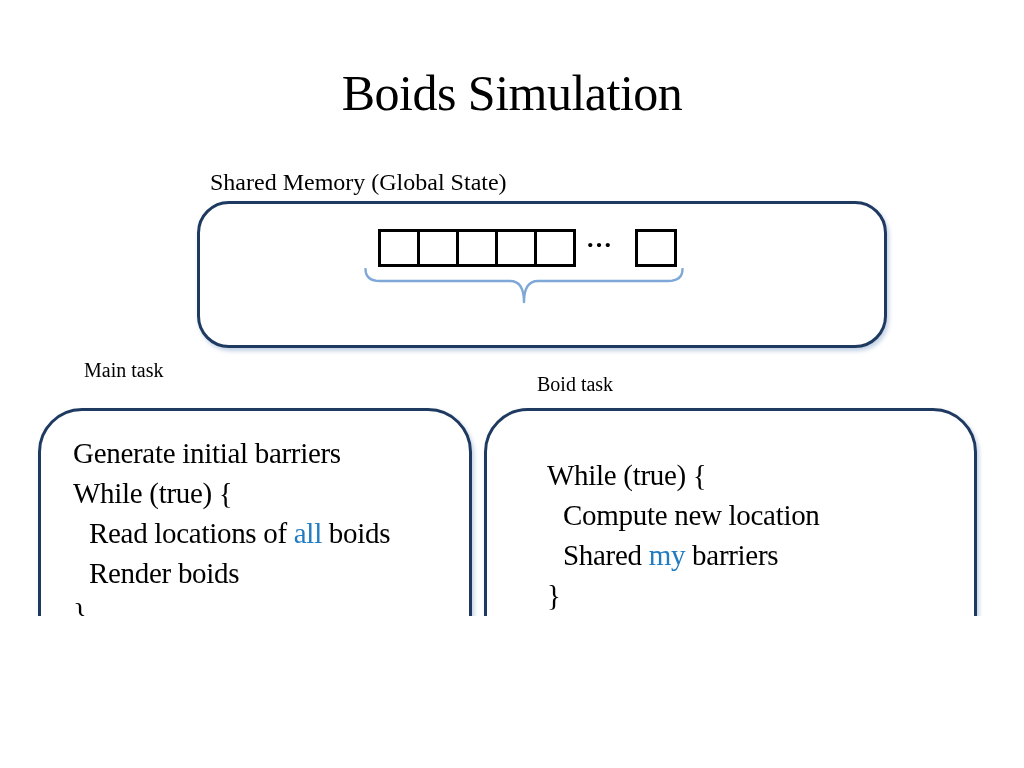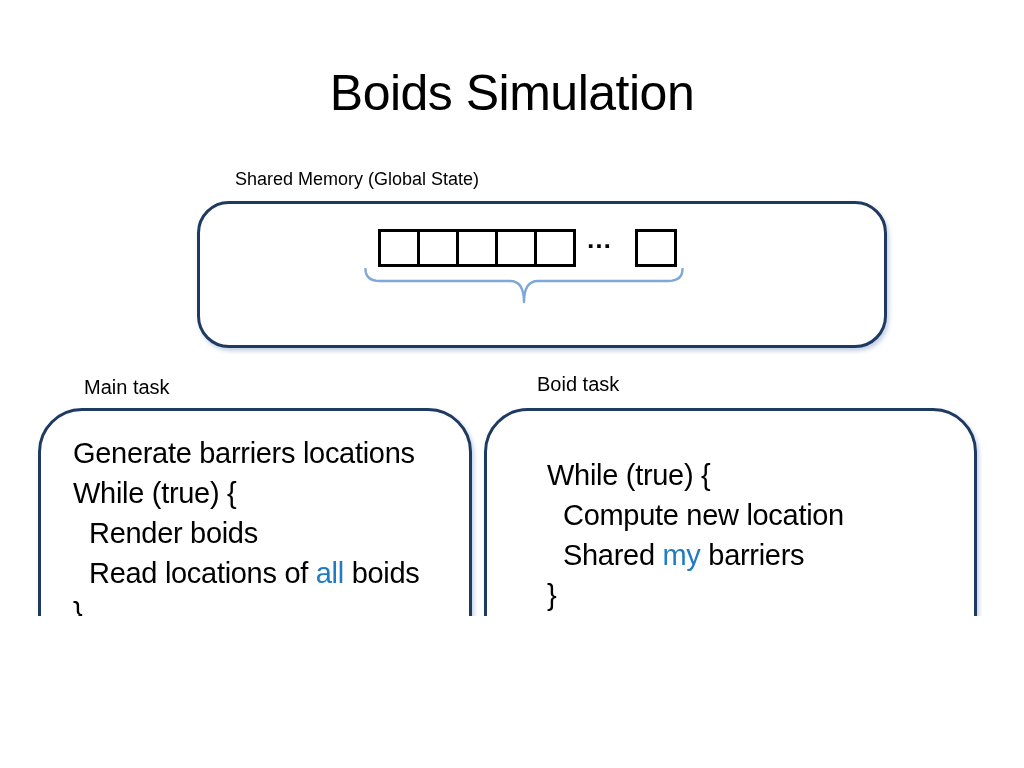--- a/index.html
+++ b/index.html
@@ -1,25 +1,25 @@
 <!DOCTYPE html>
 <html style="--navy: #1f3a60; --accent: #1f7bc2; --brace: #7fa8d9; --pagegray: #8a8a8a;"><head>
 <meta charset="utf-8">
 <style>
   html,body{margin:0;padding:0;background:#fff;}
   .slide{
     position:relative;width:1024px;height:616px;background:#ffffff;overflow:hidden;
-    font-family:Liberation Sans, sans-serif;color:#000;
+    font-family:Liberation Serif, serif;color:#000;
   }
   .title{
     position:absolute;left:0;top:64px;width:1024px;margin:0;
     text-align:center;font-size:50px;font-weight:400;letter-spacing:-0.5px;
   }
   
-  .sm-label{position:absolute;left:235px;top:169px;font-size:18px;}
+  .sm-label{position:absolute;left:210px;top:169px;font-size:24px;}
   .sm-box{
     position:absolute;left:197px;top:201px;width:690px;height:147px;
     box-sizing:border-box;border:3px solid var(--navy);border-radius:32px;background:#fff;
     box-shadow:2px 3px 4px rgba(120,150,195,.45);
   }
   .array-row{position:absolute;left:178px;top:25px;display:flex;align-items:center;}
   .cell{
     box-sizing:border-box;width:42px;height:38px;background:#fff;
     border:3px solid #000;flex:0 0 auto;
   }
@@ -28,21 +28,21 @@
     flex:0 0 auto;margin:0 22px 0 10px;font-size:26px;font-weight:700;
     position:relative;top:-9px;letter-spacing:1px;
   }
   .cell.single{margin-left:0;}
   .brace{position:absolute;left:164px;top:64px;}
   .brace-label{
     position:absolute;left:165px;top:100px;width:320px;text-align:center;font-size:25px;
   }
   
   .task-label{position:absolute;font-size:20px;}
-  .task-label.main{left:84px;top:376px;}
+  .task-label.main{left:84px;top:359px;}
   .task-label.boid{left:537px;top:373px;}
   .task-box{
     position:absolute;box-sizing:border-box;background:#fff;
     border:3px solid var(--navy);border-radius:44px;
     box-shadow:2px 3px 4px rgba(120,150,195,.45);
   }
   .task-box.main{left:38px;top:408px;width:434px;height:269px;}
   .task-box.boid{left:484px;top:408px;width:493px;height:271px;}
   .code{font-size:29px;line-height:40px;letter-spacing:-0.3px;white-space:nowrap;}
   .task-box.main .code{padding:22px 0 0 32px;}
@@ -79,24 +79,24 @@
 
     <svg class="brace" width="320" height="38" viewBox="0 0 320 38" fill="none">
       <path d="M1.5,1 Q1.5,13 16,13 L146,13 Q160,13 160,34 Q160,13 174,13 L304,13 Q318.5,13 318.5,1" stroke="var(--brace)" stroke-width="2.4" stroke-linecap="round" stroke-linejoin="round" fill="none"></path>
     </svg>
 
   </div>
 
   <div class="task-label main">Main task</div>
   <div class="task-box main">
     <div class="code">
-      <div class="line">Generate barriers locations</div>
+      <div class="line">Generate initial barriers</div>
       <div class="line">While (true) {</div>
+      <div class="line indent"><span>Read locations of </span><span class="blue">all</span><span> boids</span></div>
       <div class="line indent">Render boids</div>
-      <div class="line indent"><span>Read locations of </span><span class="blue">all</span><span> boids</span></div>
       <div class="line">}</div>
     </div>
   </div>
 
   <div class="task-label boid">Boid task</div>
   <div class="task-box boid">
     <div class="code">
       <div class="line">While (true) {</div>
       <div class="line indent">Compute new location</div>
       <div class="line indent"><span>Shared </span><span class="blue">my</span><span> barriers</span></div>

